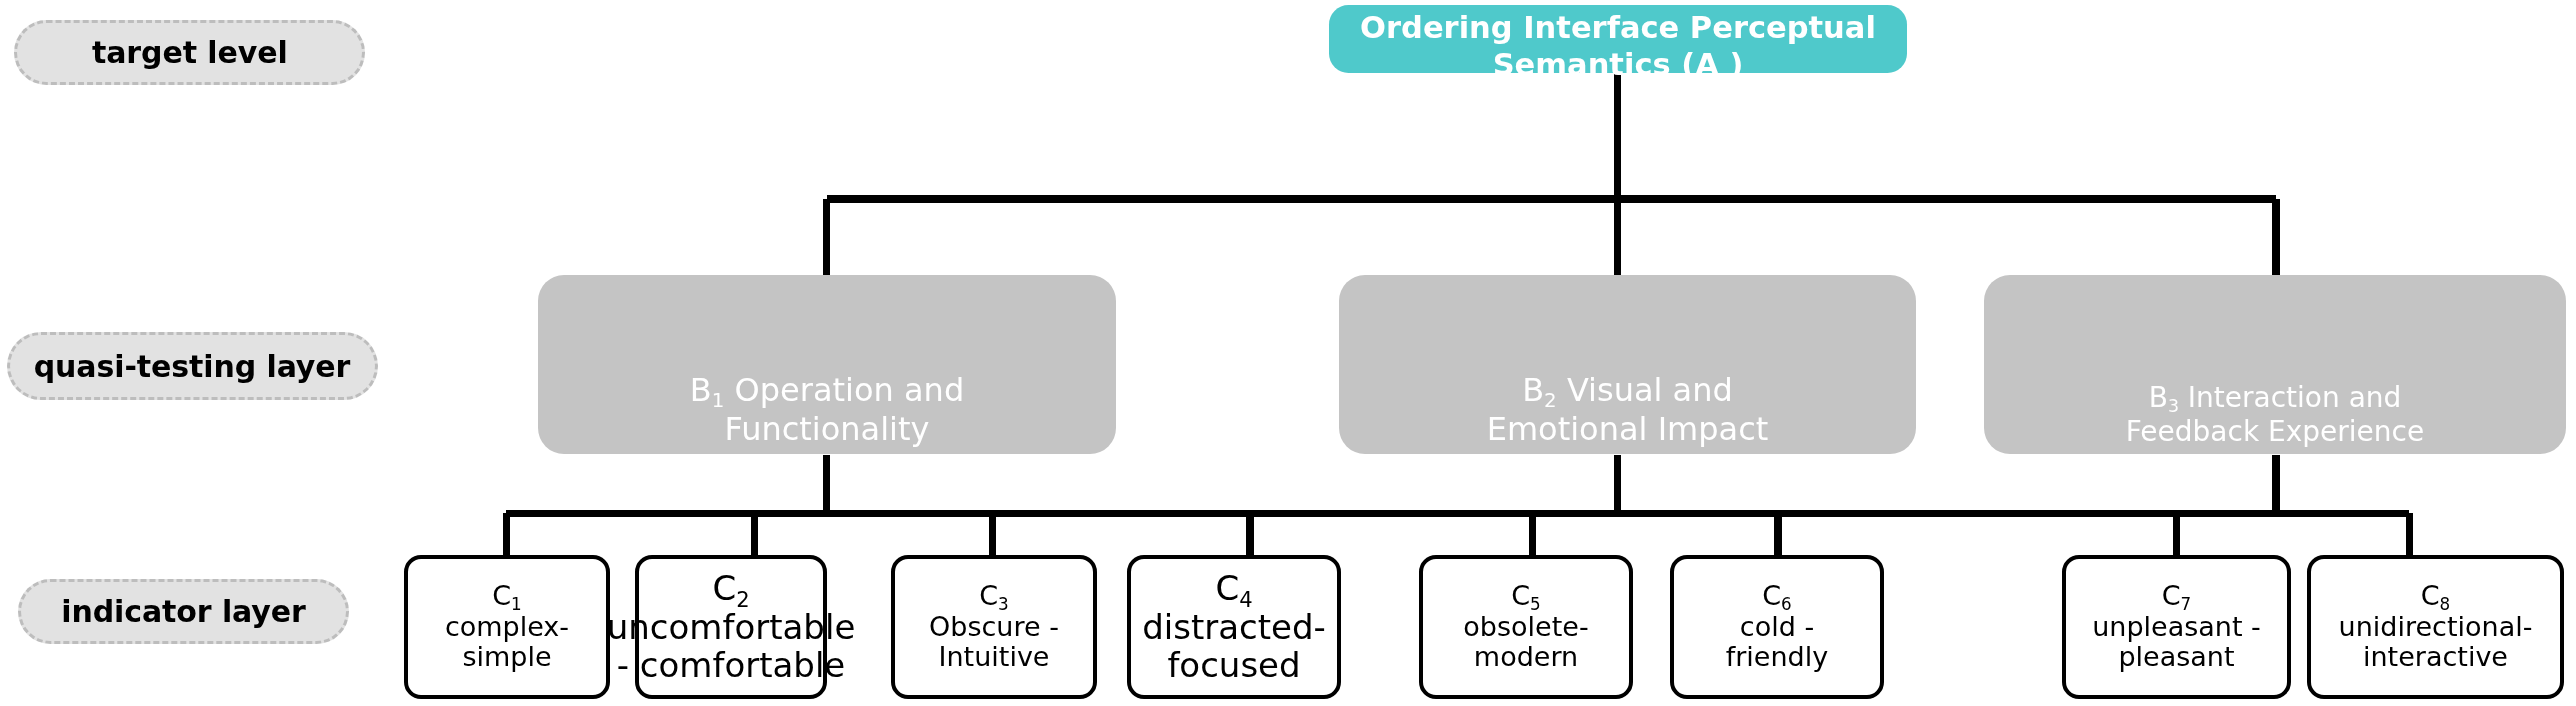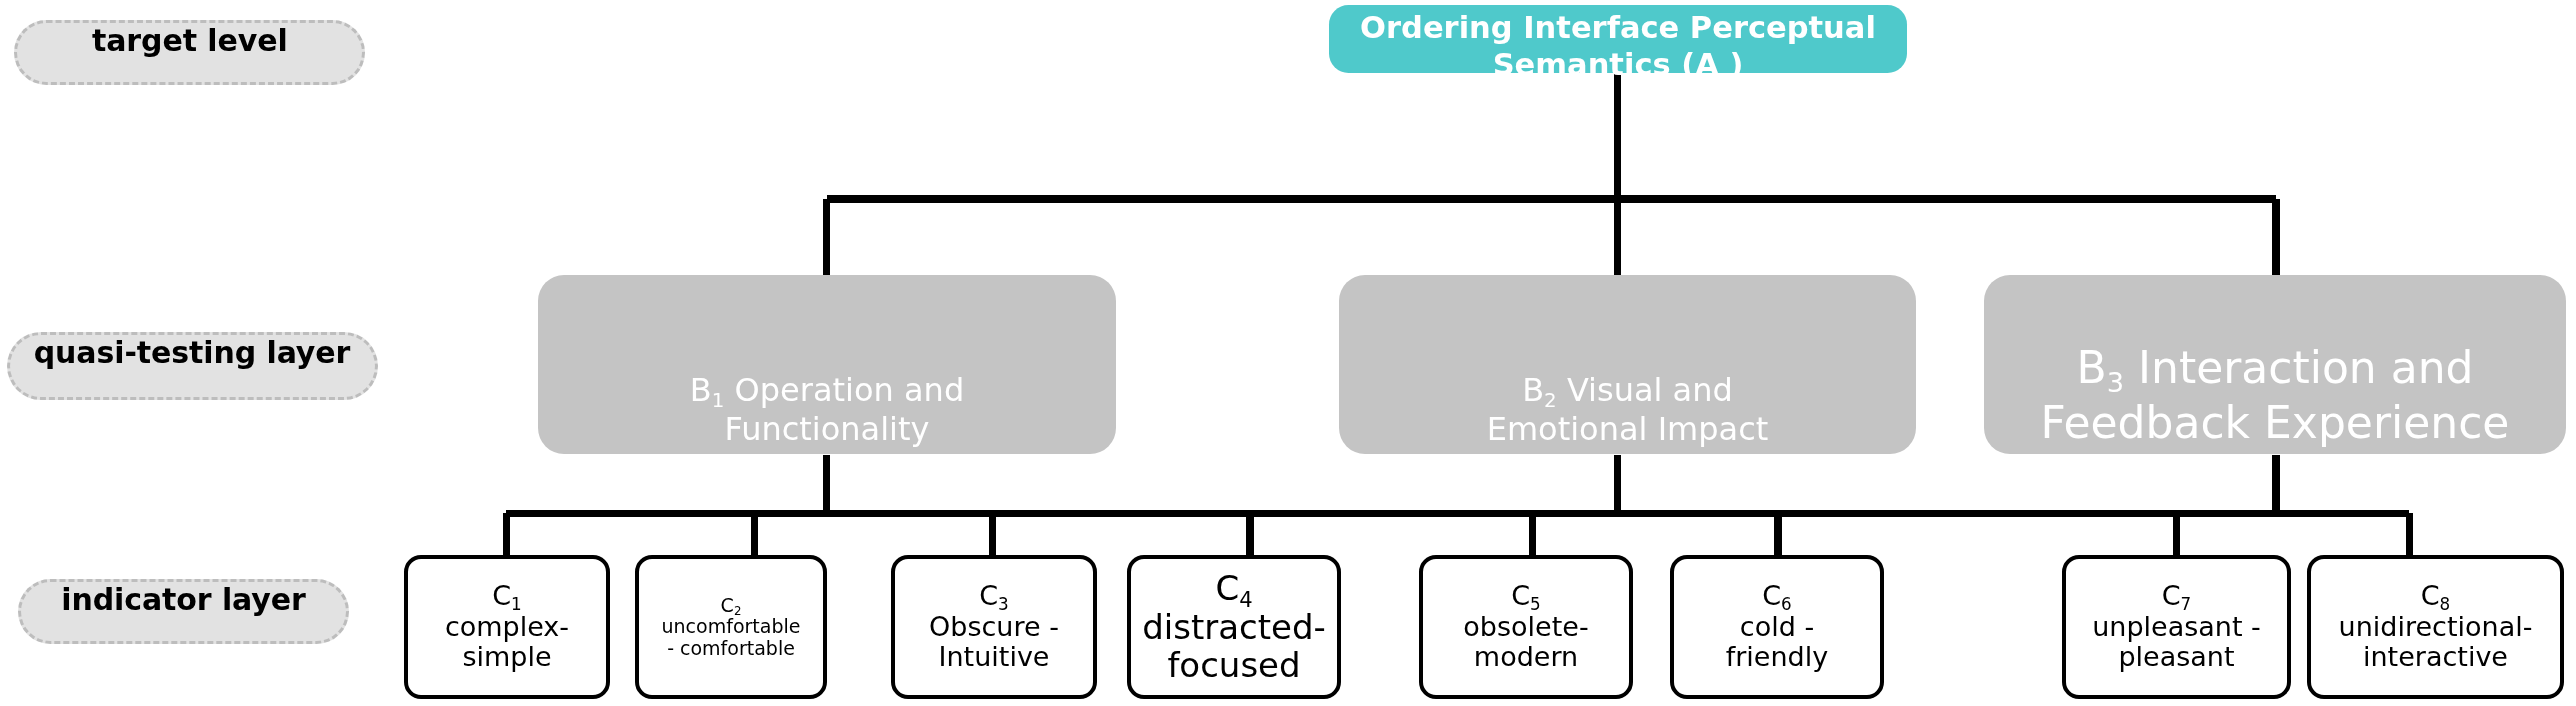--- a/index.html
+++ b/index.html
@@ -23,20 +23,21 @@
     top: 0;
     width: 2576px;
     height: 707px;
     pointer-events: none;
   }
 
   
   .layer-pill {
     position: absolute;
     display: flex;
+    align-items: center;
     justify-content: center;
     background: #e2e2e2;
     border: 3.2px dashed #bdbdbd;
     border-radius: 45px;
     box-sizing: border-box;
     color: #000000;
     font-weight: bold;
     text-align: center;
     letter-spacing: -0.1px;
   }
@@ -164,36 +165,36 @@
     </span>
   </div>
 
   <div class="node-b" style="left:1339px; top:275px; width:577px; height:179px; font-size:32px;">
     <span>
       <span>B</span><sub>2</sub><span> Visual and</span><br>
       <span>Emotional Impact</span>
     </span>
   </div>
 
-  <div class="node-b" style="left:1984px; top:275px; width:582px; height:179px; font-size:44px;">
+  <div class="node-b" style="left:1984px; top:275px; width:582px; height:179px; font-size:28px;">
     <span>
       <span>B</span><sub>3</sub><span> Interaction and</span><br>
       <span>Feedback Experience</span>
     </span>
   </div>
 
   <div class="node-c" style="left:404px; top:555px; width:206px; height:144px; font-size:27px;">
     <span>
       <span>C</span><sub>1</sub><br>
       <span>complex-</span><br>
       <span>simple</span>
     </span>
   </div>
 
-  <div class="node-c" style="left:635px; top:555px; width:192px; height:144px; font-size:19px;">
+  <div class="node-c" style="left:635px; top:555px; width:192px; height:144px; font-size:34px;">
     <span>
       <span>C</span><sub>2</sub><br>
       <span>uncomfortable</span><br>
       <span>- comfortable</span>
     </span>
   </div>
 
   <div class="node-c" style="left:891px; top:555px; width:206px; height:144px; font-size:27px;">
     <span>
       <span>C</span><sub>3</sub><br>

